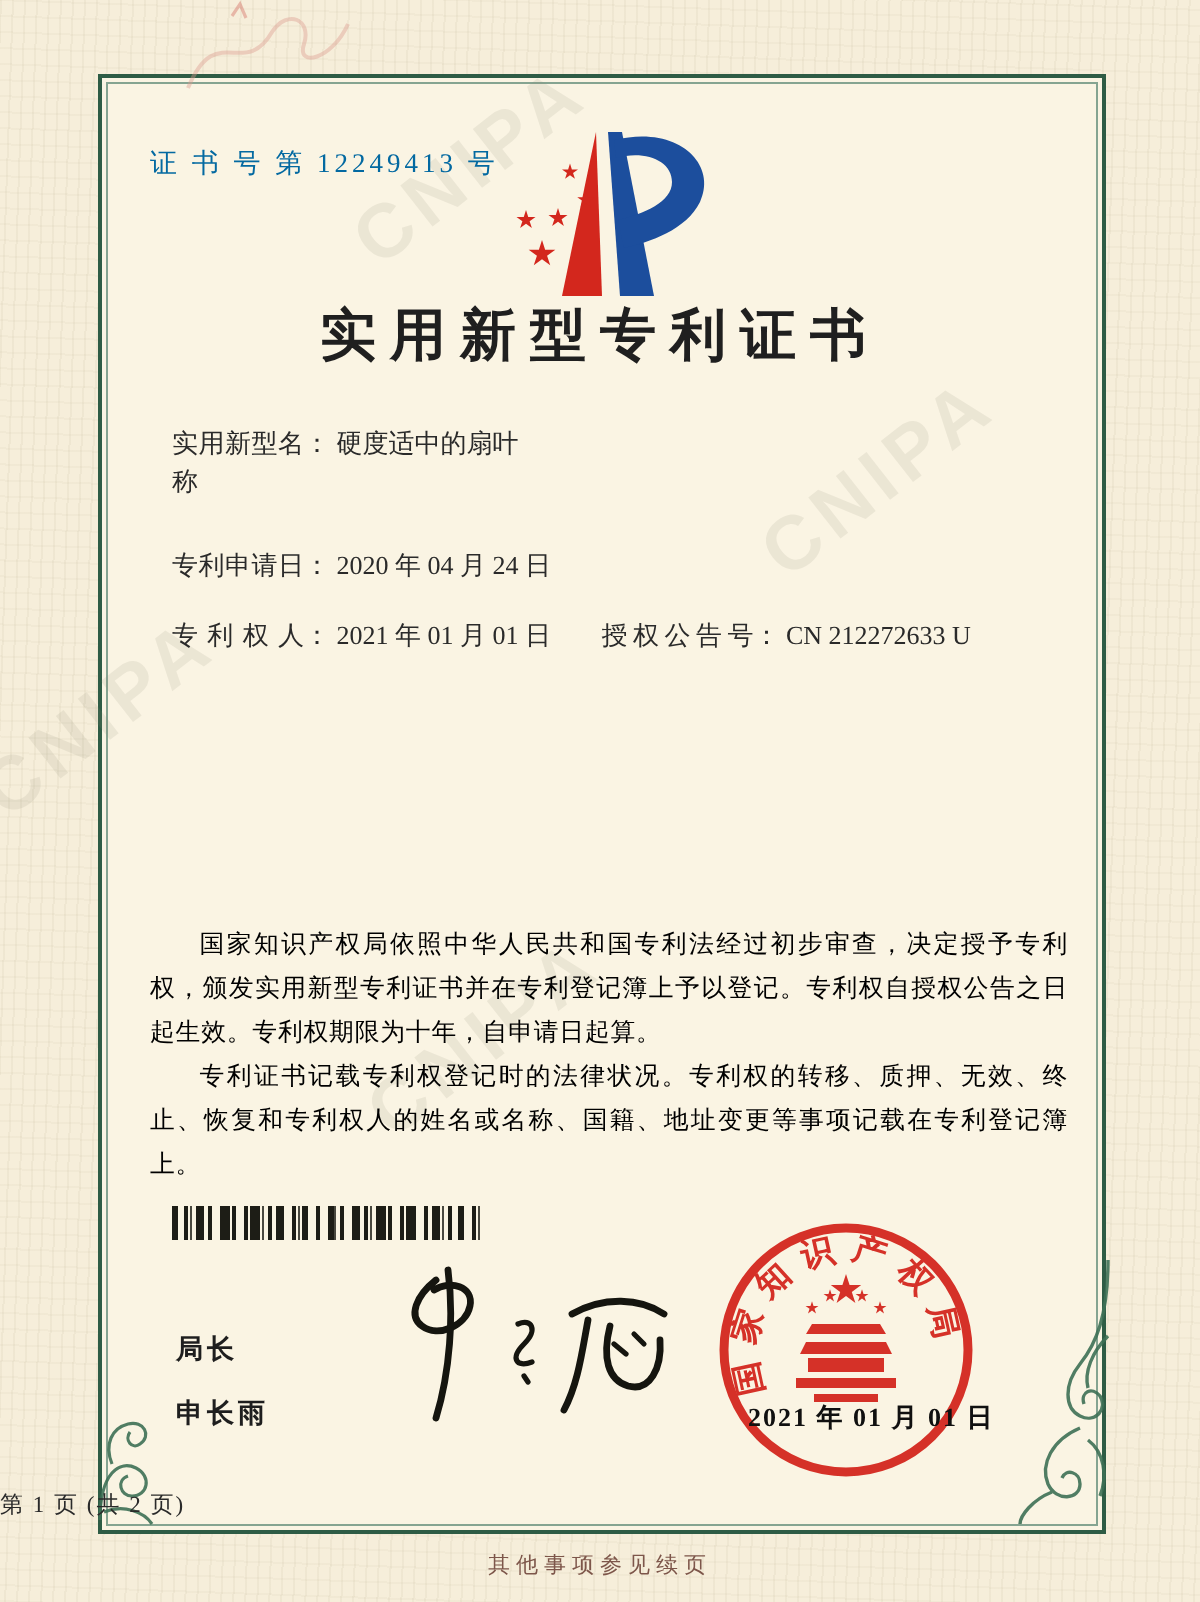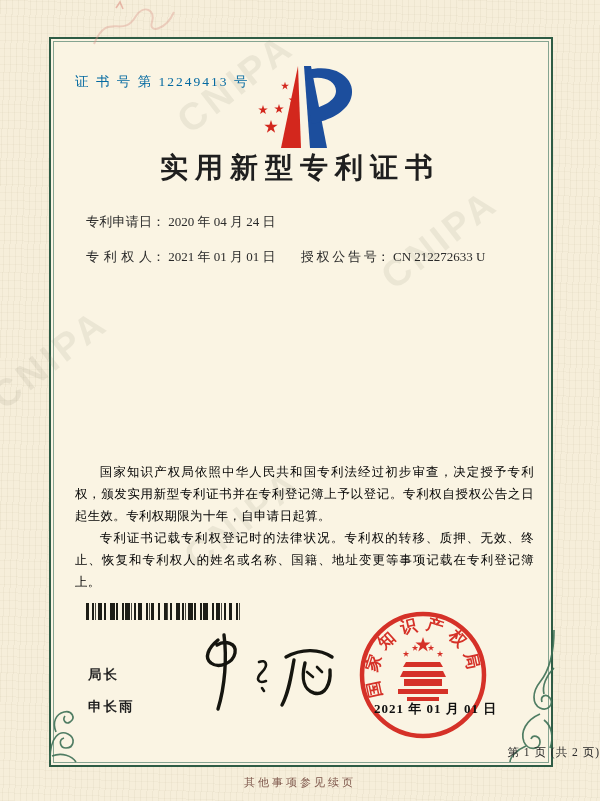--- a/index.html
+++ b/index.html
@@ -66,21 +66,21 @@
     font-family:"Liberation Sans","DejaVu Sans",sans-serif;
     font-weight:bold;font-size:13.5px;color:#1e1e1e;letter-spacing:2px;}
   .officials div{margin-bottom:13px;margin-top:14px;}
   .signature{position:absolute;left:188px;top:632px;z-index:2;}
   .seal{position:absolute;left:357px;top:609px;z-index:3;opacity:0.93;}
   .seal-date{
     position:absolute;left:374px;top:700px;z-index:4;
     font-size:13px;font-weight:bold;color:#101010;letter-spacing:1px;white-space:nowrap;
   }
   .page-num{
-    position:absolute;left:0;right:0;top:745px;text-align:right;
+    position:absolute;left:0;right:0;top:745px;text-align:left;
     font-size:11.5px;color:#2a2a2a;letter-spacing:1px;z-index:2;
   }
   .footer-note{
     position:absolute;left:0;right:0;top:775px;text-align:center;
     font-size:11px;color:#7d564a;letter-spacing:3px;z-index:2;
   }
   .ornament{position:absolute;z-index:1;}
 </style>
 </head>
 <body>
@@ -113,20 +113,24 @@
   <use href="#star" transform="translate(48,26) scale(4.2)" fill="#d3271d"></use>
   <use href="#star" transform="translate(56,40) scale(4.6)" fill="#d3271d"></use>
   <use href="#star" transform="translate(26,50) scale(5)" fill="#d3271d"></use>
   <use href="#star" transform="translate(42,49) scale(5)" fill="#d3271d"></use>
   <use href="#star" transform="translate(34,67) scale(7)" fill="#d3271d"></use>
 </svg>
 
 <div class="cert-title">实用新型专利证书</div>
 
 <div class="fields">
+  <div class="field-row" style="margin-bottom:23px">
+    <span class="flabel">实用新型名称</span><span class="fcolon">：</span>
+    <span class="fvalue">硬度适中的扇叶</span>
+  </div>
   <div class="field-row">
     <span class="flabel">专利申请日</span><span class="fcolon">：</span>
     <span class="fvalue">2020 年 04 月 24 日</span>
   </div>
   <div class="grant-row">
     <span>
       <span class="flabel">专利权人</span><span class="fcolon">：</span>
       <span>2021 年 01 月 01 日</span>
     </span>
     <span class="grant-right">

